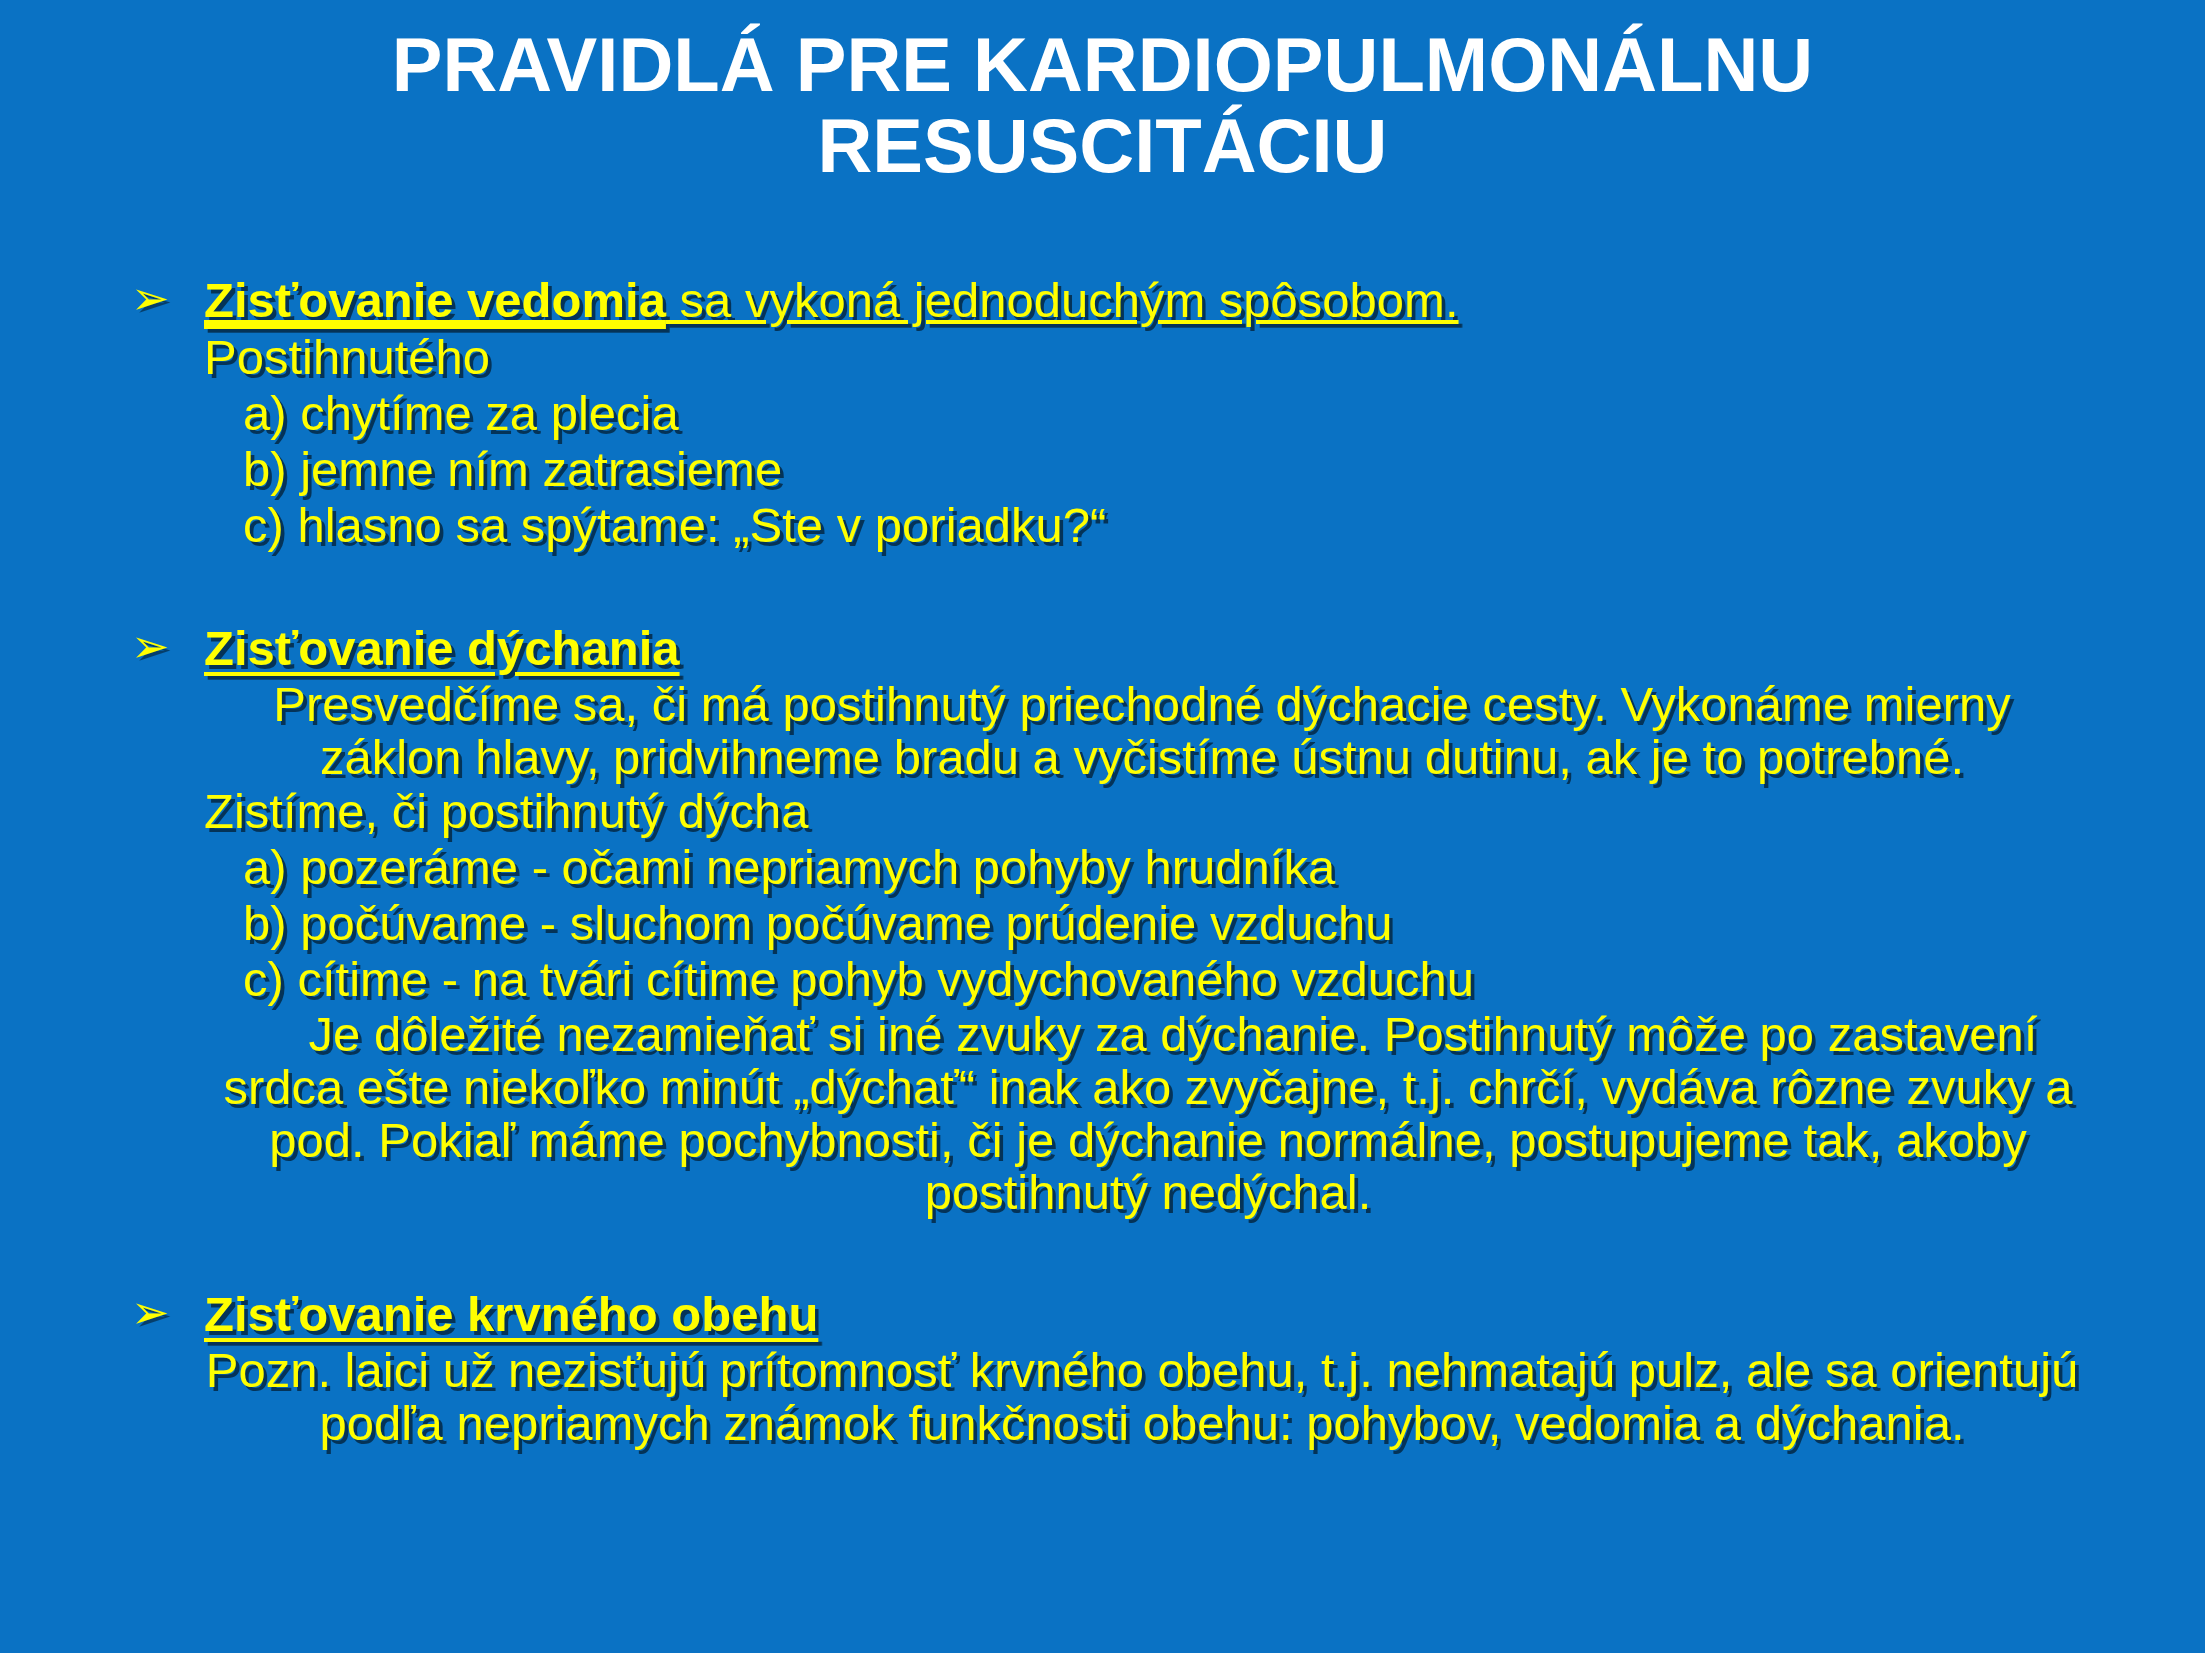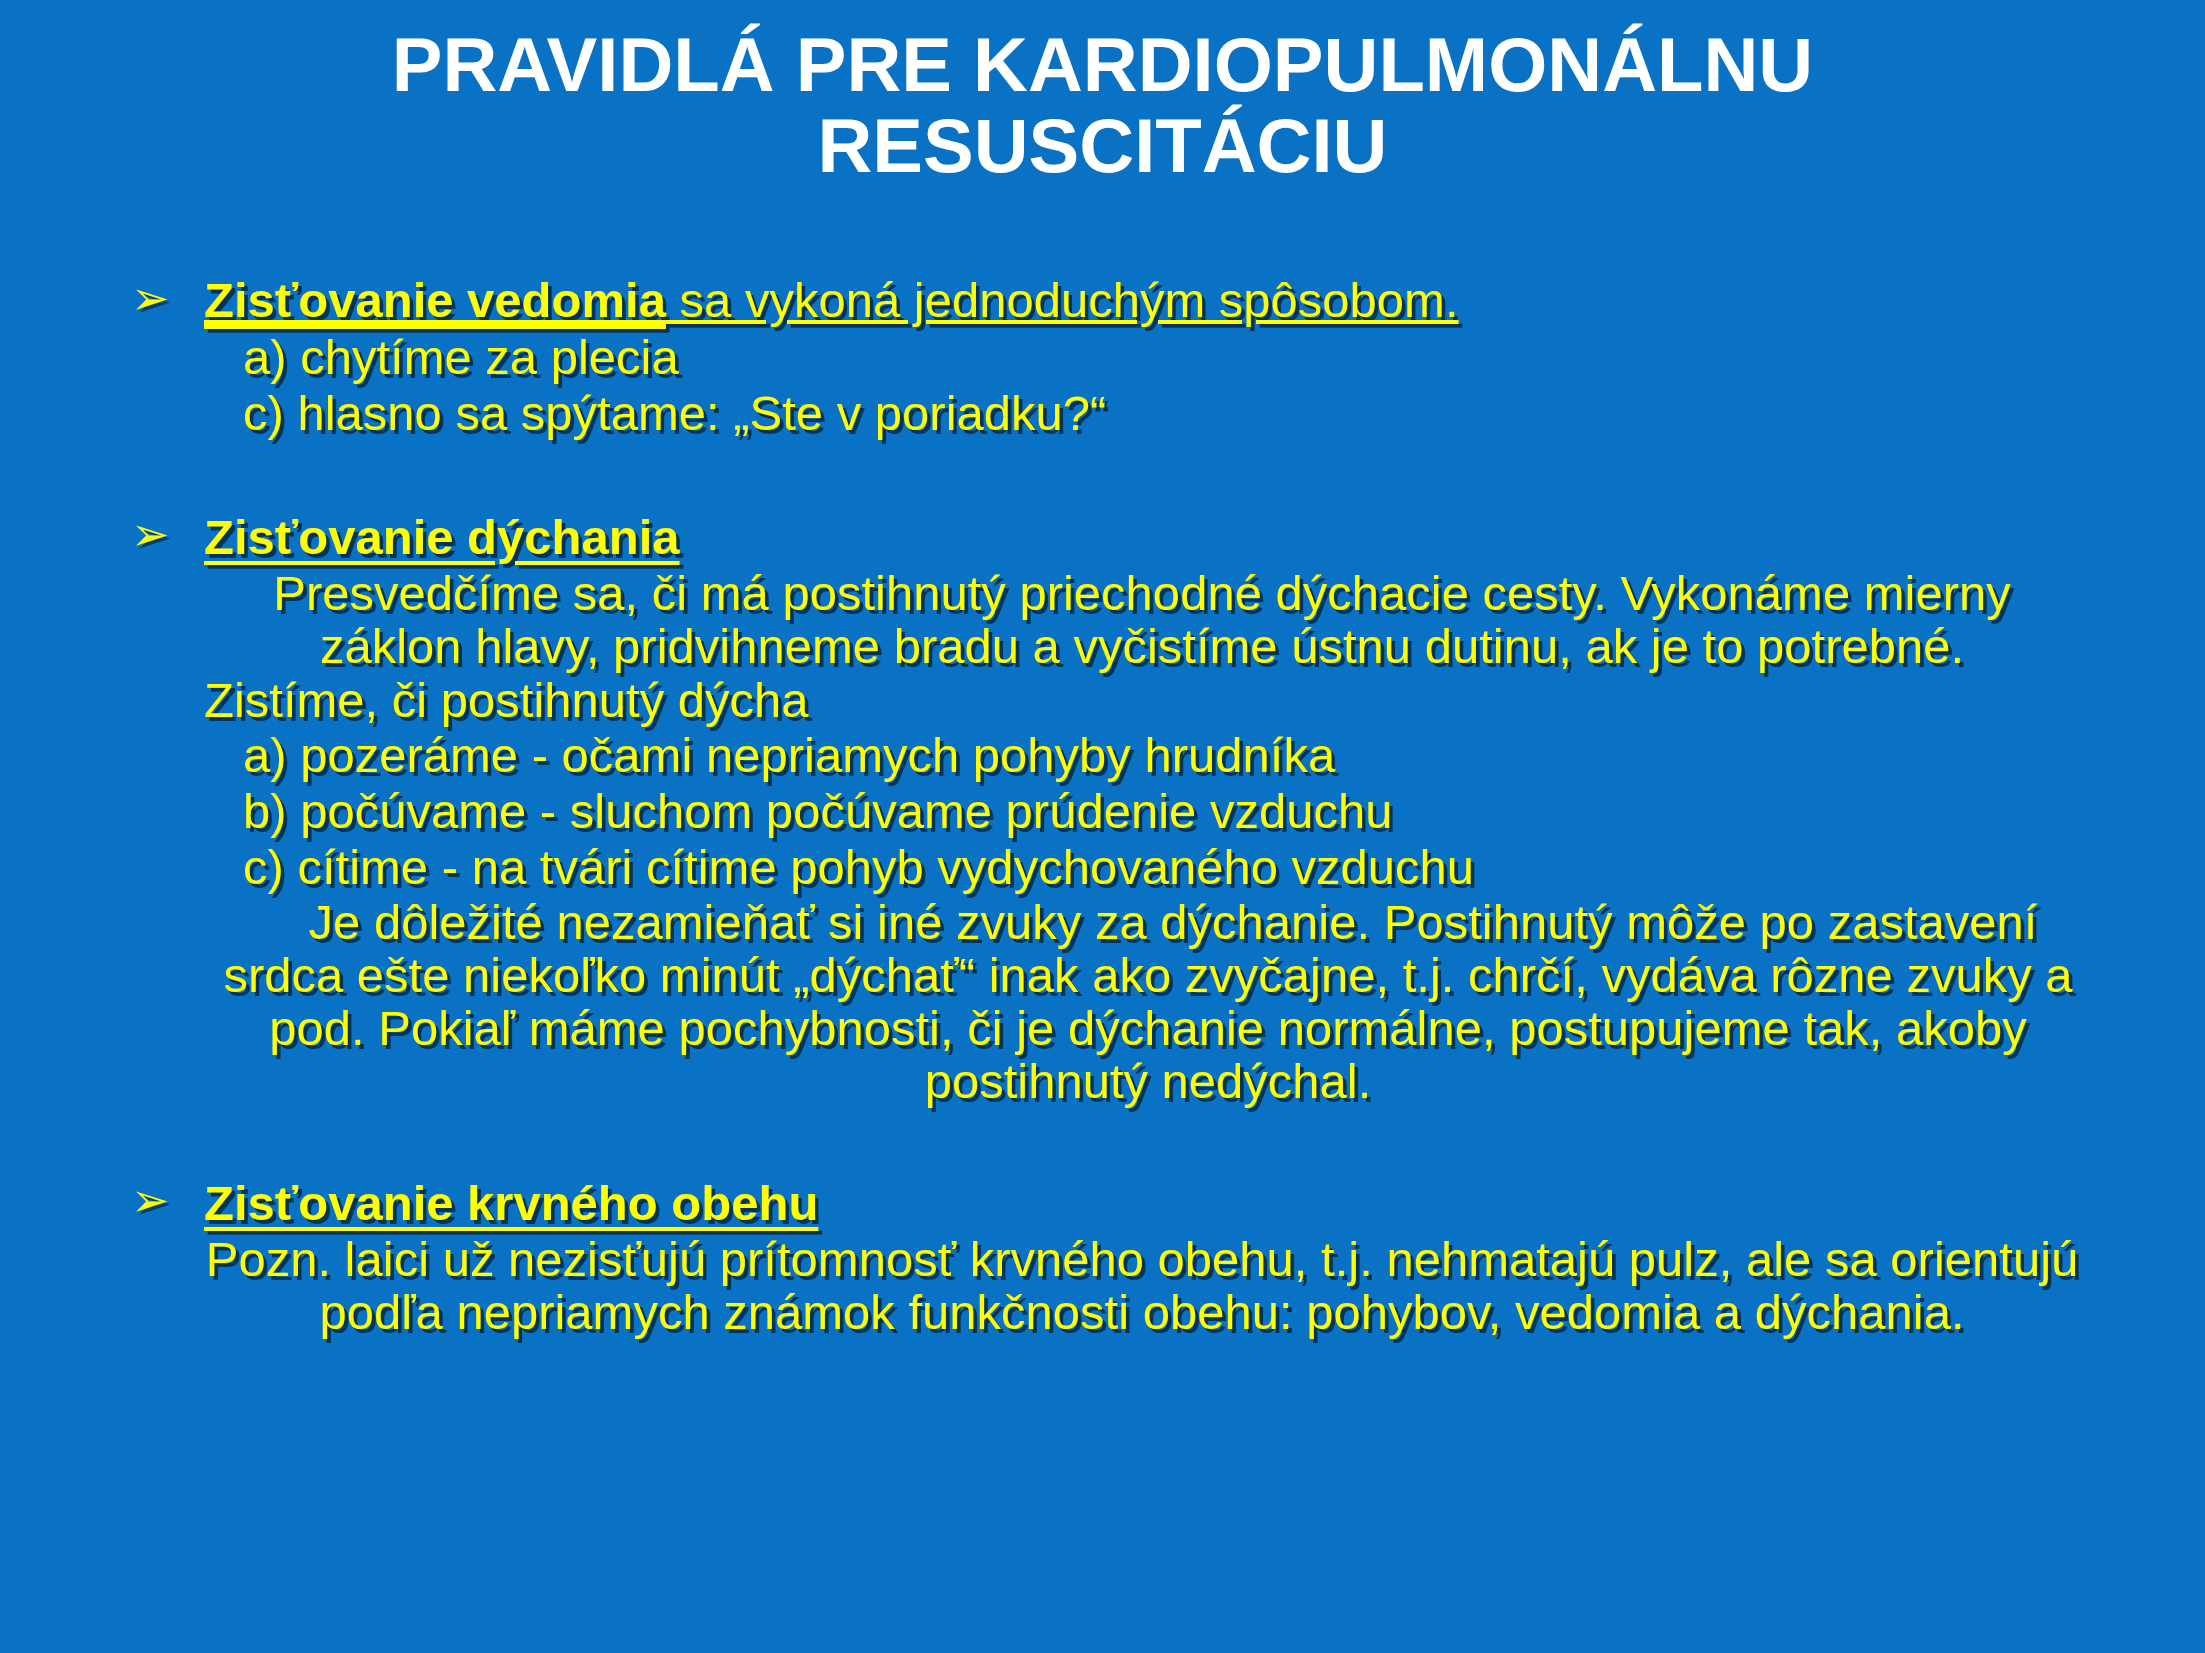--- a/index.html
+++ b/index.html
@@ -121,21 +121,23 @@
     <div class="title-line">RESUSCITÁCIU</div>
   </div>
 
   <div class="body-block">
 
     <div class="section">
       <div class="bullet-row">
         <span class="bullet-glyph">➢</span>
         <span class="txt nowrap"><span class="head">Zisťovanie vedomia</span><span> sa vykoná jednoduchým spôsobom.</span></span>
       </div>
+      <div class="txt indent-1">Postihnutého</div>
       <div class="txt indent-2">a) chytíme za plecia</div>
+      <div class="txt indent-2">b) jemne ním zatrasieme</div>
       <div class="txt indent-2">c) hlasno sa spýtame: „Ste v poriadku?“</div>
     </div>
 
     <div class="gap-big"></div>
 
     <div class="section">
       <div class="bullet-row">
         <span class="bullet-glyph">➢</span>
         <span class="txt head nowrap">Zisťovanie dýchania</span>
       </div>

